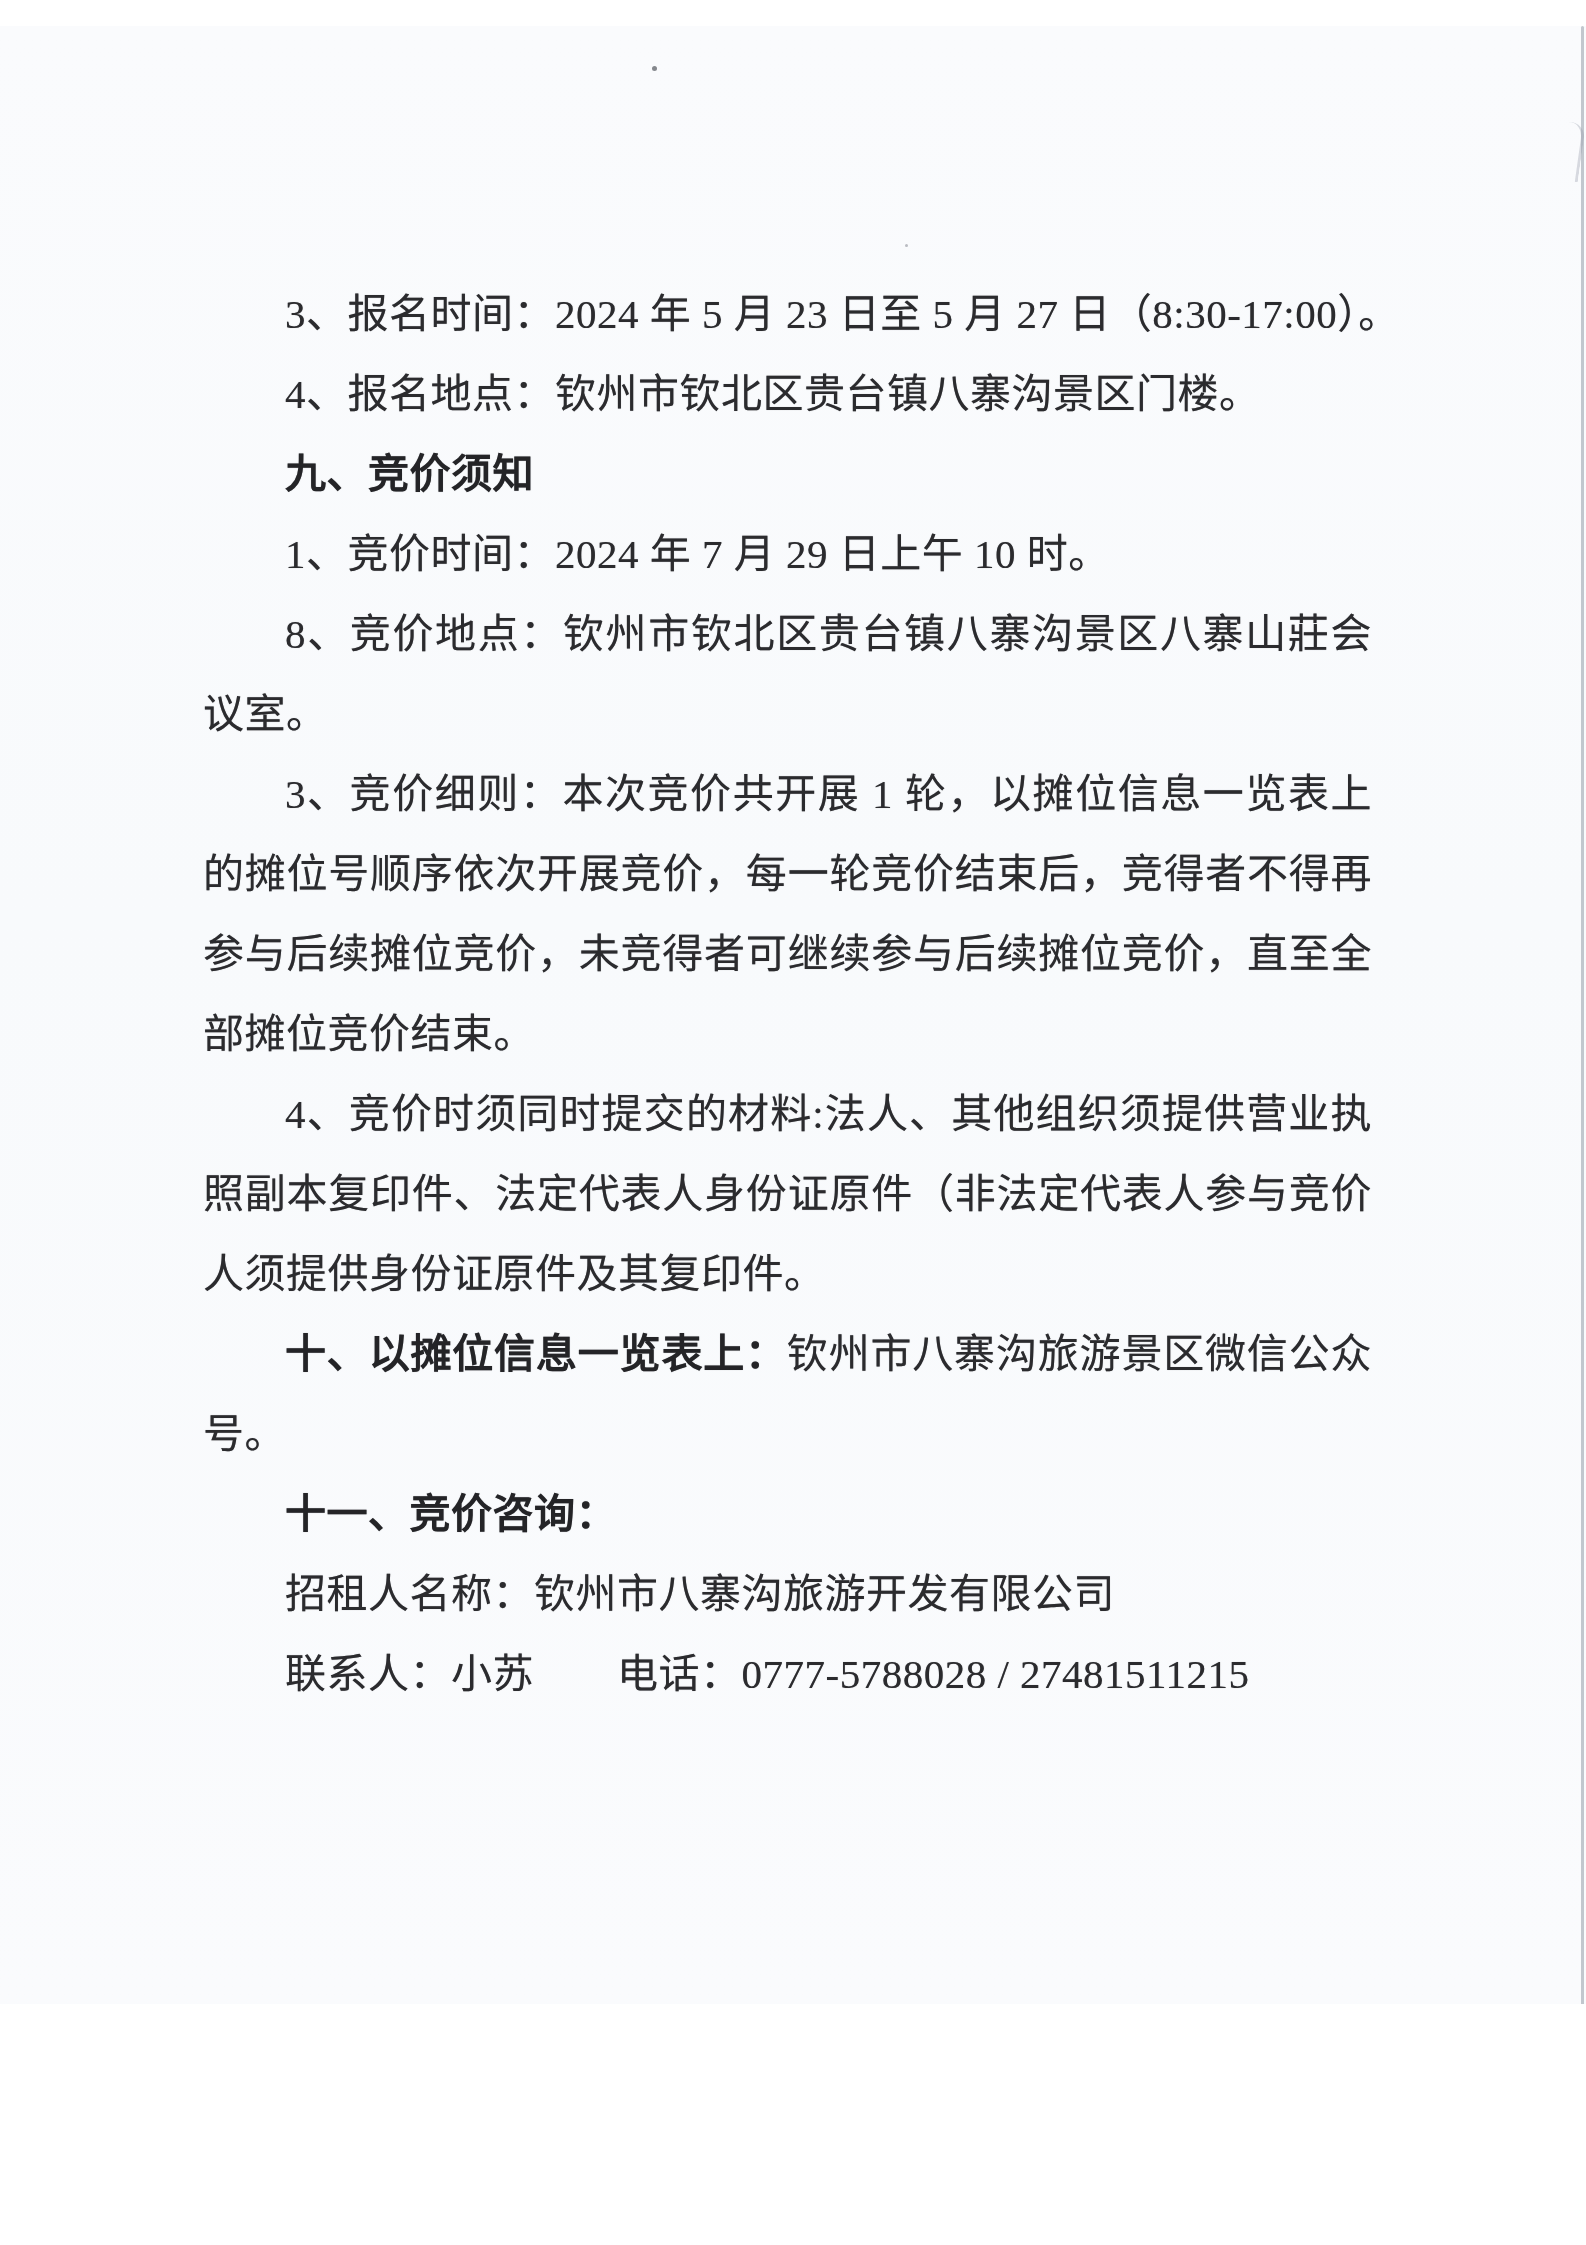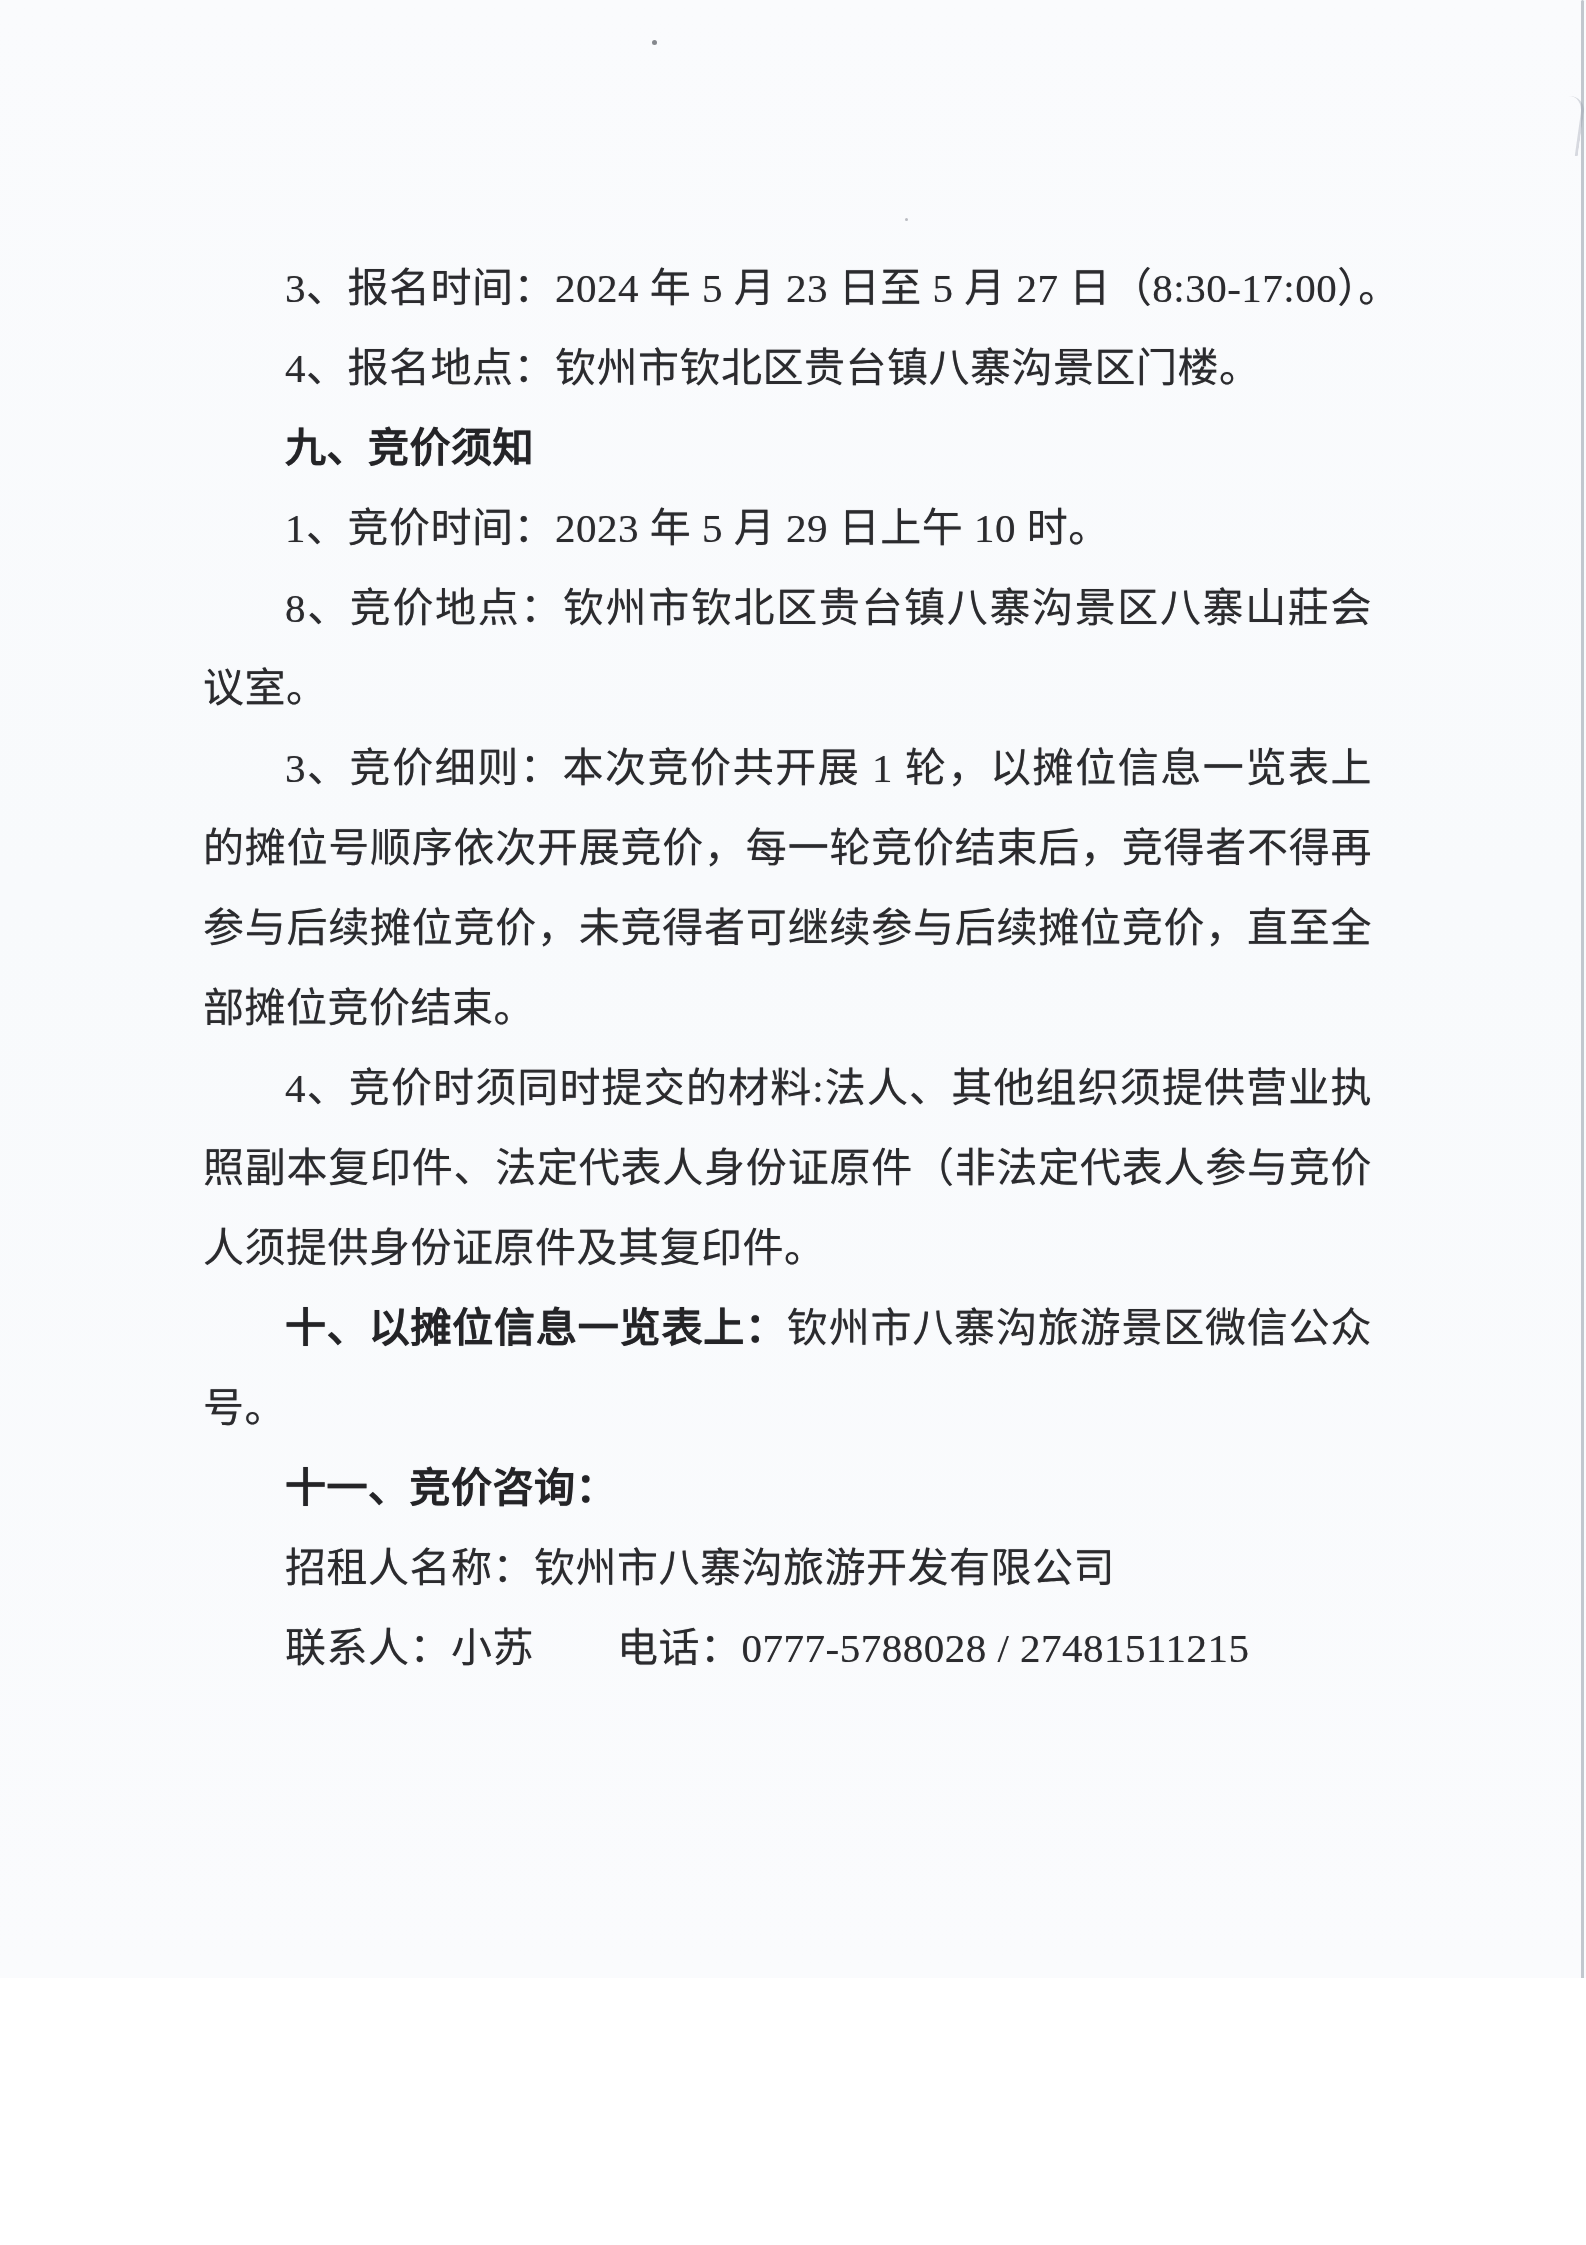--- a/index.html
+++ b/index.html
@@ -9,20 +9,21 @@
     background: #ffffff;
   }
   .page {
     position: relative;
     width: 1586px;
     height: 1978px;
     overflow: hidden;
     background: linear-gradient(180deg, #fafbfd 0%, #f8fafc 45%, #fafbfd 100%);
     color: #2b2b2e;
     font-family: "Liberation Serif", "DejaVu Serif", serif;
+    margin-top: 26px;
   }
   
   .texture-band {
     position: absolute;
     left: 0;
     top: 2140px;
     width: 100%;
     height: 70px;
     background: repeating-linear-gradient(90deg,
       rgba(190,198,208,0.06) 0px, rgba(190,198,208,0.06) 3px,
@@ -119,21 +120,21 @@
       <div class="para">
         <div class="line first"><span class="run">3、报名时间：2024 年 5 月 23 日至 5 月 27 日（8:30-17:00）。</span></div>
       </div>
       <div class="para">
         <div class="line first"><span class="run">4、报名地点：钦州市钦北区贵台镇八寨沟景区门楼。</span></div>
       </div>
       <div class="para">
         <div class="line first"><span class="run bold">九、竞价须知</span></div>
       </div>
       <div class="para">
-        <div class="line first"><span class="run">1、竞价时间：2023 年 5 月 29 日上午 10 时。</span></div>
+        <div class="line first"><span class="run">1、竞价时间：2024 年 7 月 29 日上午 10 时。</span></div>
       </div>
       <div class="para">
         <div class="line first justify"><span class="run">8、竞价地点：钦州市钦北区贵台镇八寨沟景区八寨山莊会</span></div>
         <div class="line"><span class="run">议室。</span></div>
       </div>
       <div class="para">
         <div class="line first justify"><span class="run">3、竞价细则：本次竞价共开展 1 轮，以摊位信息一览表上</span></div>
         <div class="line justify"><span class="run">的摊位号顺序依次开展竞价，每一轮竞价结束后，竞得者不得再</span></div>
         <div class="line justify"><span class="run">参与后续摊位竞价，未竞得者可继续参与后续摊位竞价，直至全</span></div>
         <div class="line"><span class="run">部摊位竞价结束。</span></div>

